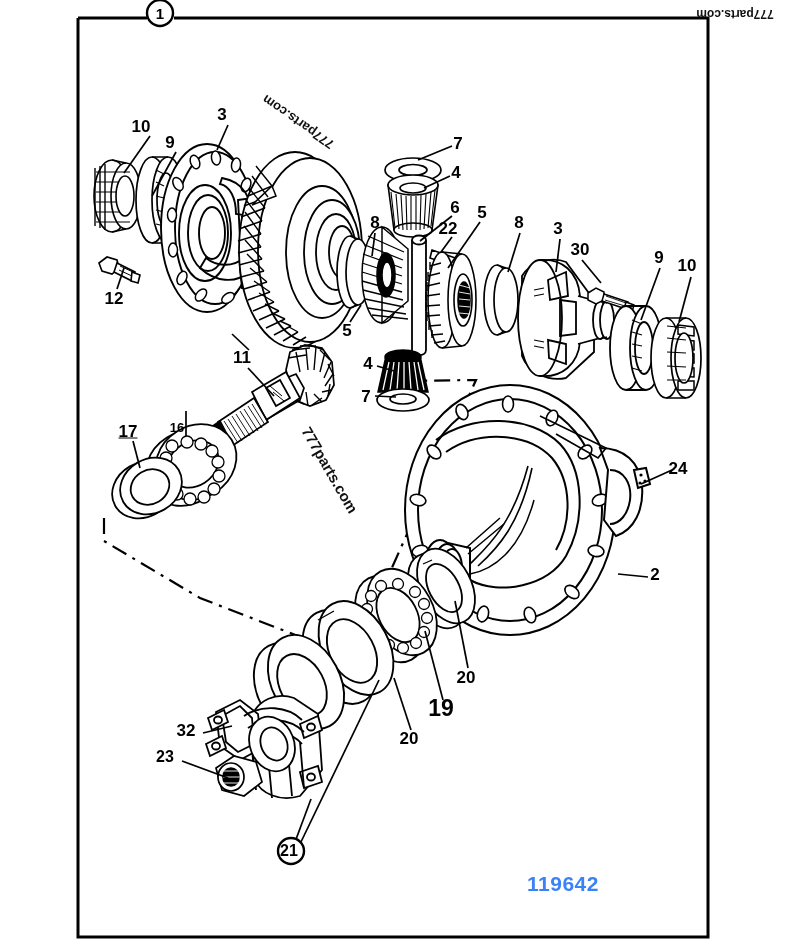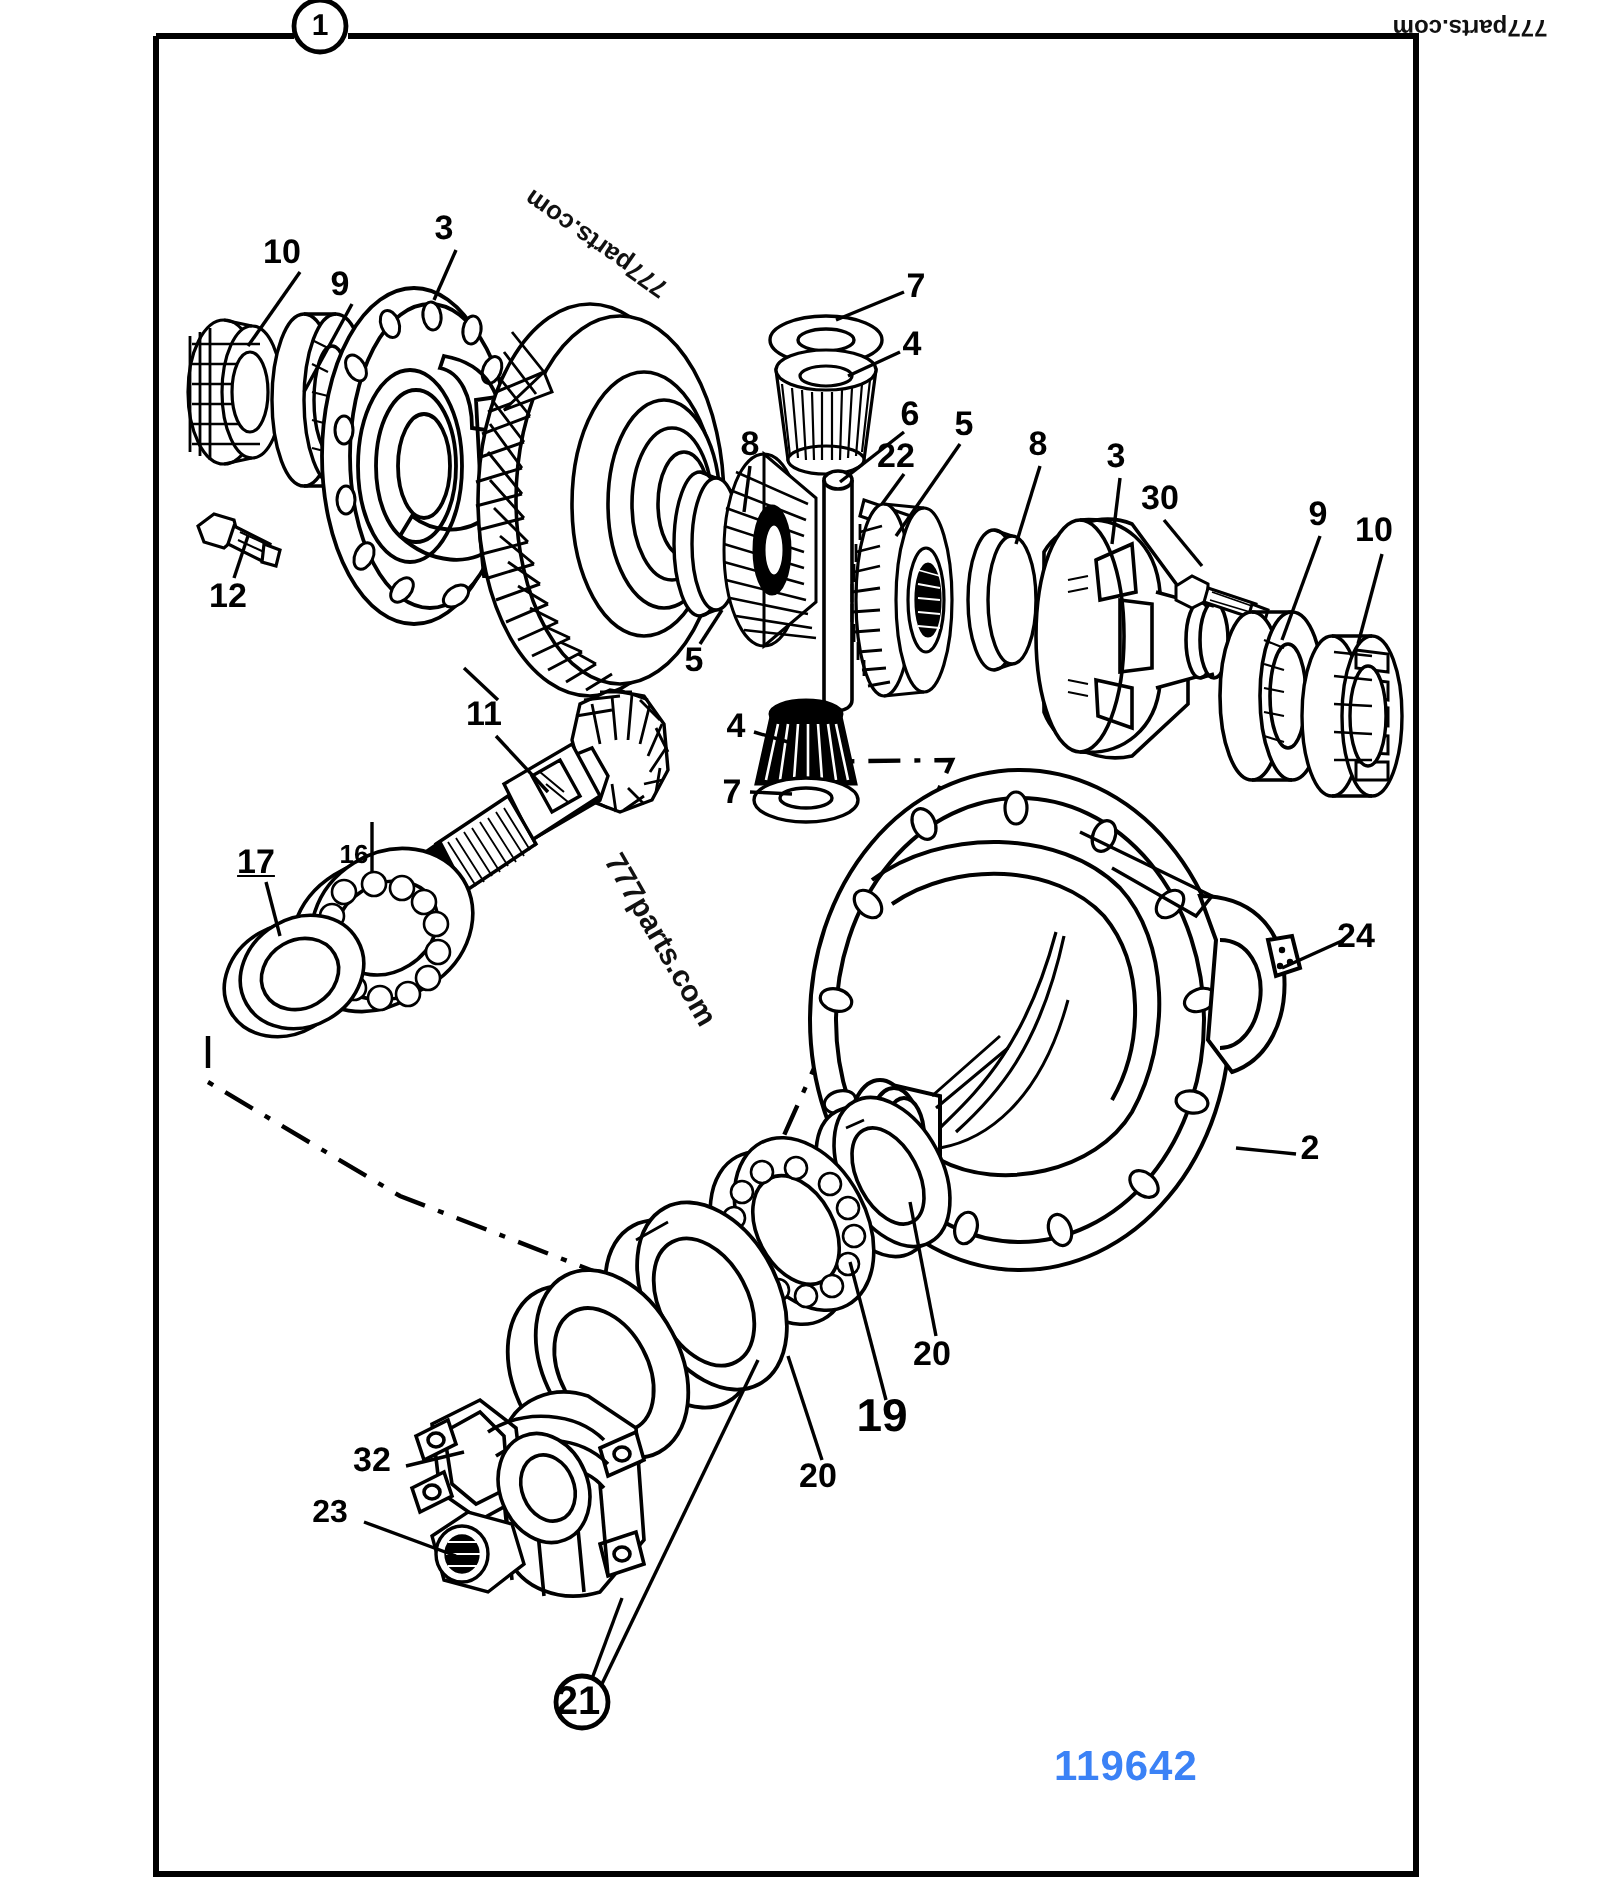--- a/index.html
+++ b/index.html
@@ -474,18 +474,18 @@
     <div class="callout" style="font-size: 17px; left: 366px; top: 396px; transform: translate(-50%, -50%);">7</div>
     <div class="callout" style="font-size: 13px; left: 177px; top: 404px; transform: translate(-50%, -50%); margin-top: 23px;">16</div>
     <div class="callout" style="font-size: 17px; left: 128px; top: 431px; transform: translate(-50%, -50%); text-decoration: underline;">17</div>
     <div class="callout" style="font-size: 17px; left: 678px; top: 468px; transform: translate(-50%, -50%);">24</div>
     <div class="callout" style="font-size: 17px; left: 655px; top: 574px; transform: translate(-50%, -50%);">2</div>
     <div class="callout" style="font-size: 17px; left: 466px; top: 677px; transform: translate(-50%, -50%);">20</div>
     <div class="callout" style="font-size: 23px; left: 441px; top: 708px; transform: translate(-50%, -50%);">19</div>
     <div class="callout" style="font-size: 17px; left: 409px; top: 738px; transform: translate(-50%, -50%);">20</div>
     <div class="callout" style="font-size: 17px; left: 186px; top: 730px; transform: translate(-50%, -50%);">32</div>
     <div class="callout" style="font-size: 16px; left: 165px; top: 757px; transform: translate(-50%, -50%);">23</div>
-    <div class="callout" style="font-size: 20px; left: 289px; top: 851px; transform: translate(-50%, -50%);">21</div>
+    <div class="callout" style="font-size: 16px; left: 289px; top: 851px; transform: translate(-50%, -50%);">21</div>
     <div class="wm" style="font-size: 12px; left: 735px; top: 14px; transform: translate(-50%, -50%) rotate(180deg);">777parts.com</div>
     <div class="wm" style="font-size: 13px; left: 298px; top: 122px; transform: translate(-50%, -50%) rotate(215deg);">777parts.com</div>
     <div class="wm" style="font-size: 15px; left: 330px; top: 470px; transform: translate(-50%, -50%) rotate(60deg);">777parts.com</div>
     <div class="partnum" style="left: 527px; top: 872px;">119642</div>
   </div>
 
 </body></html>

